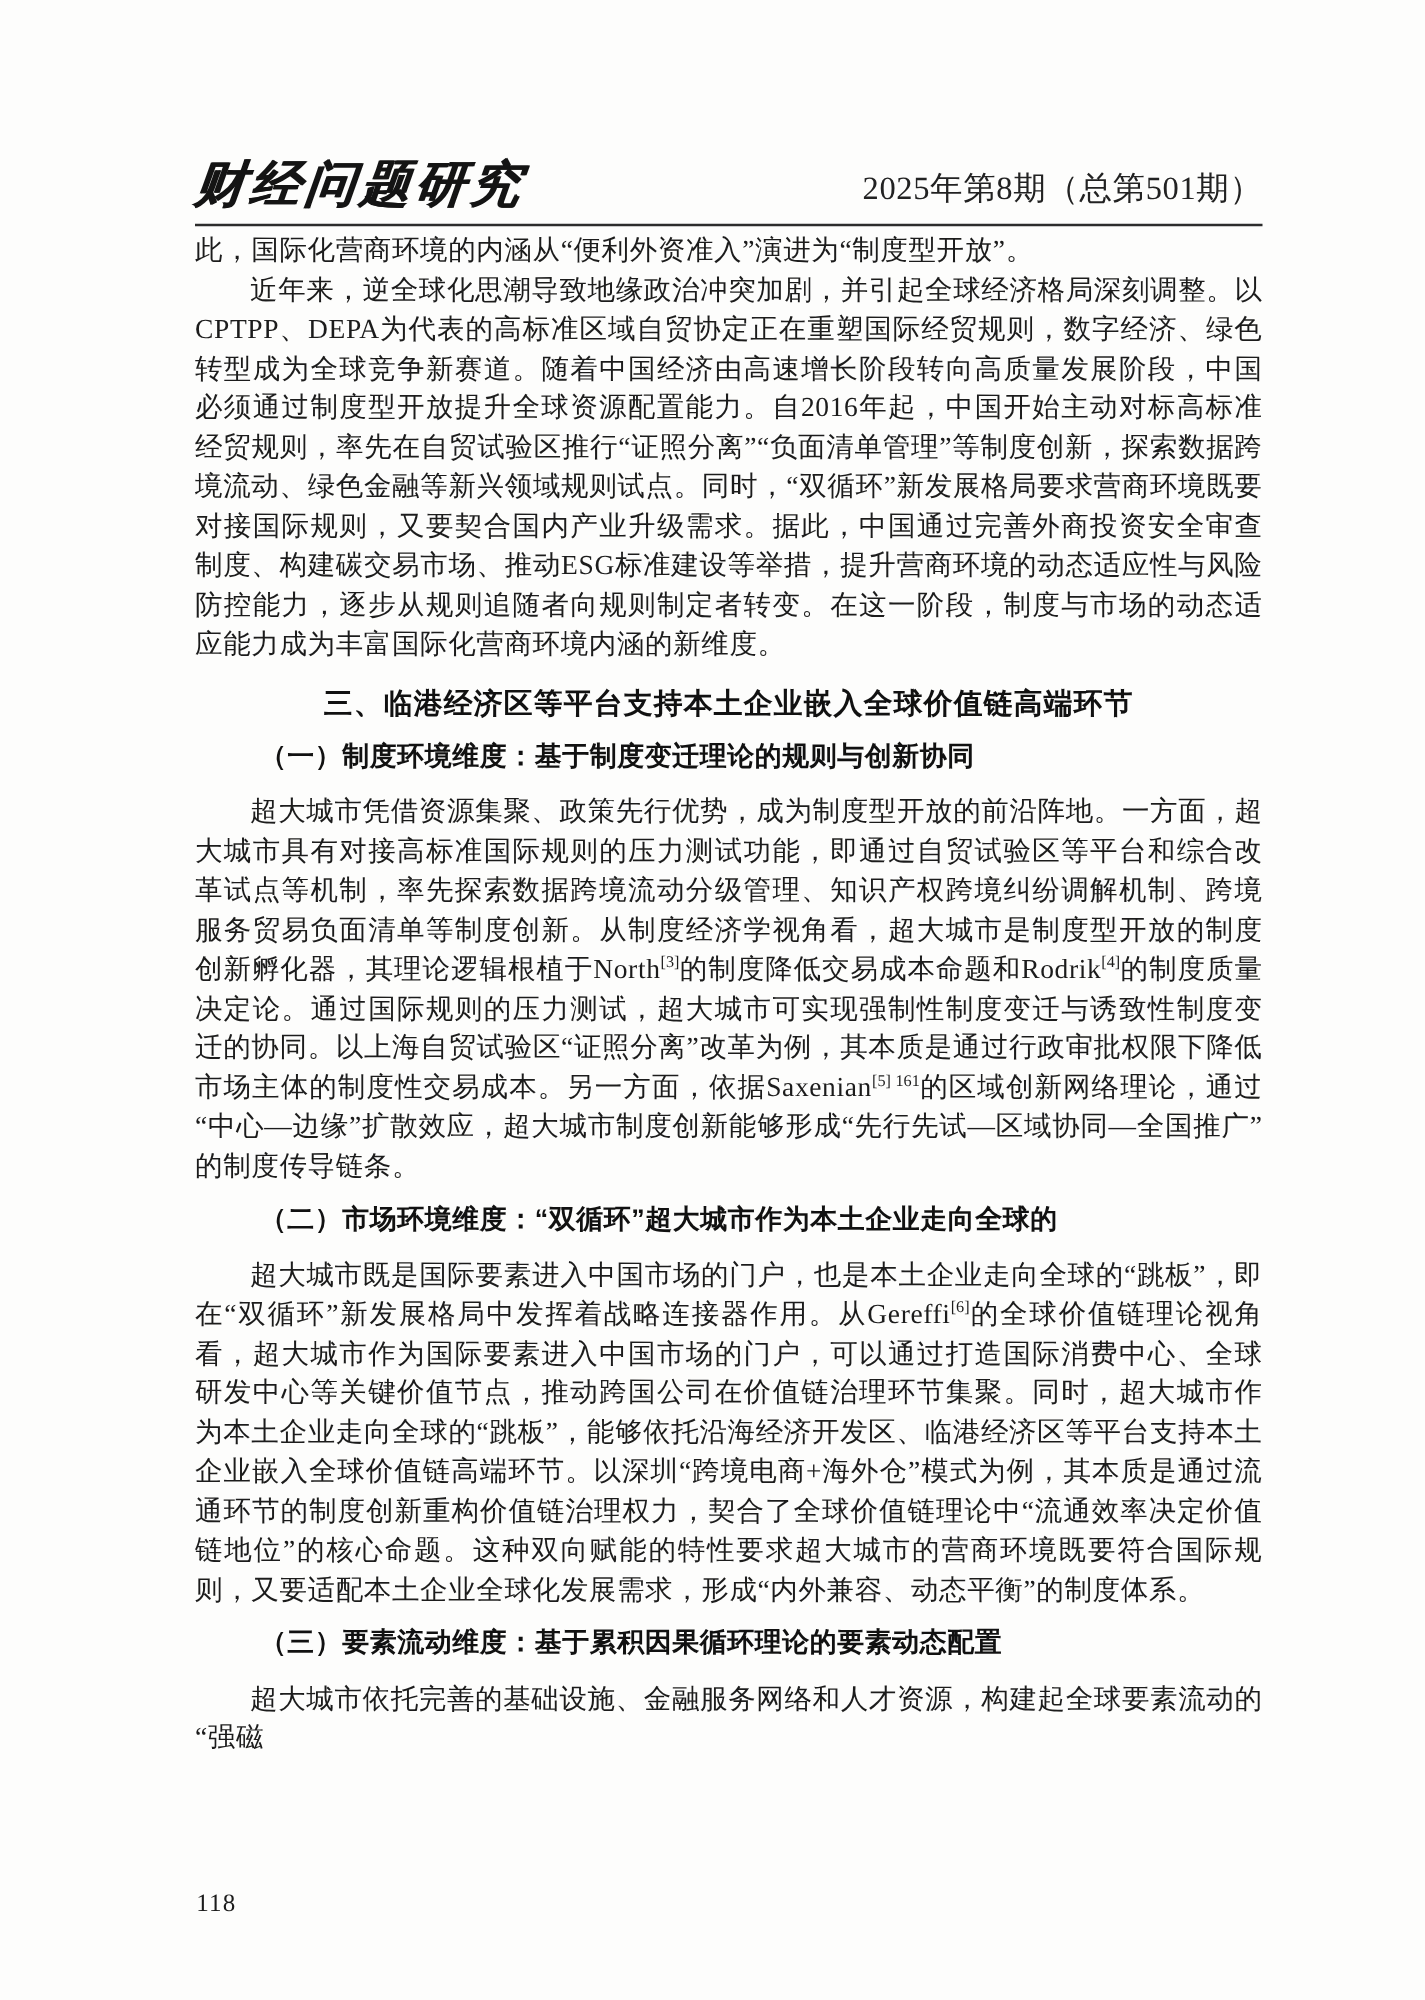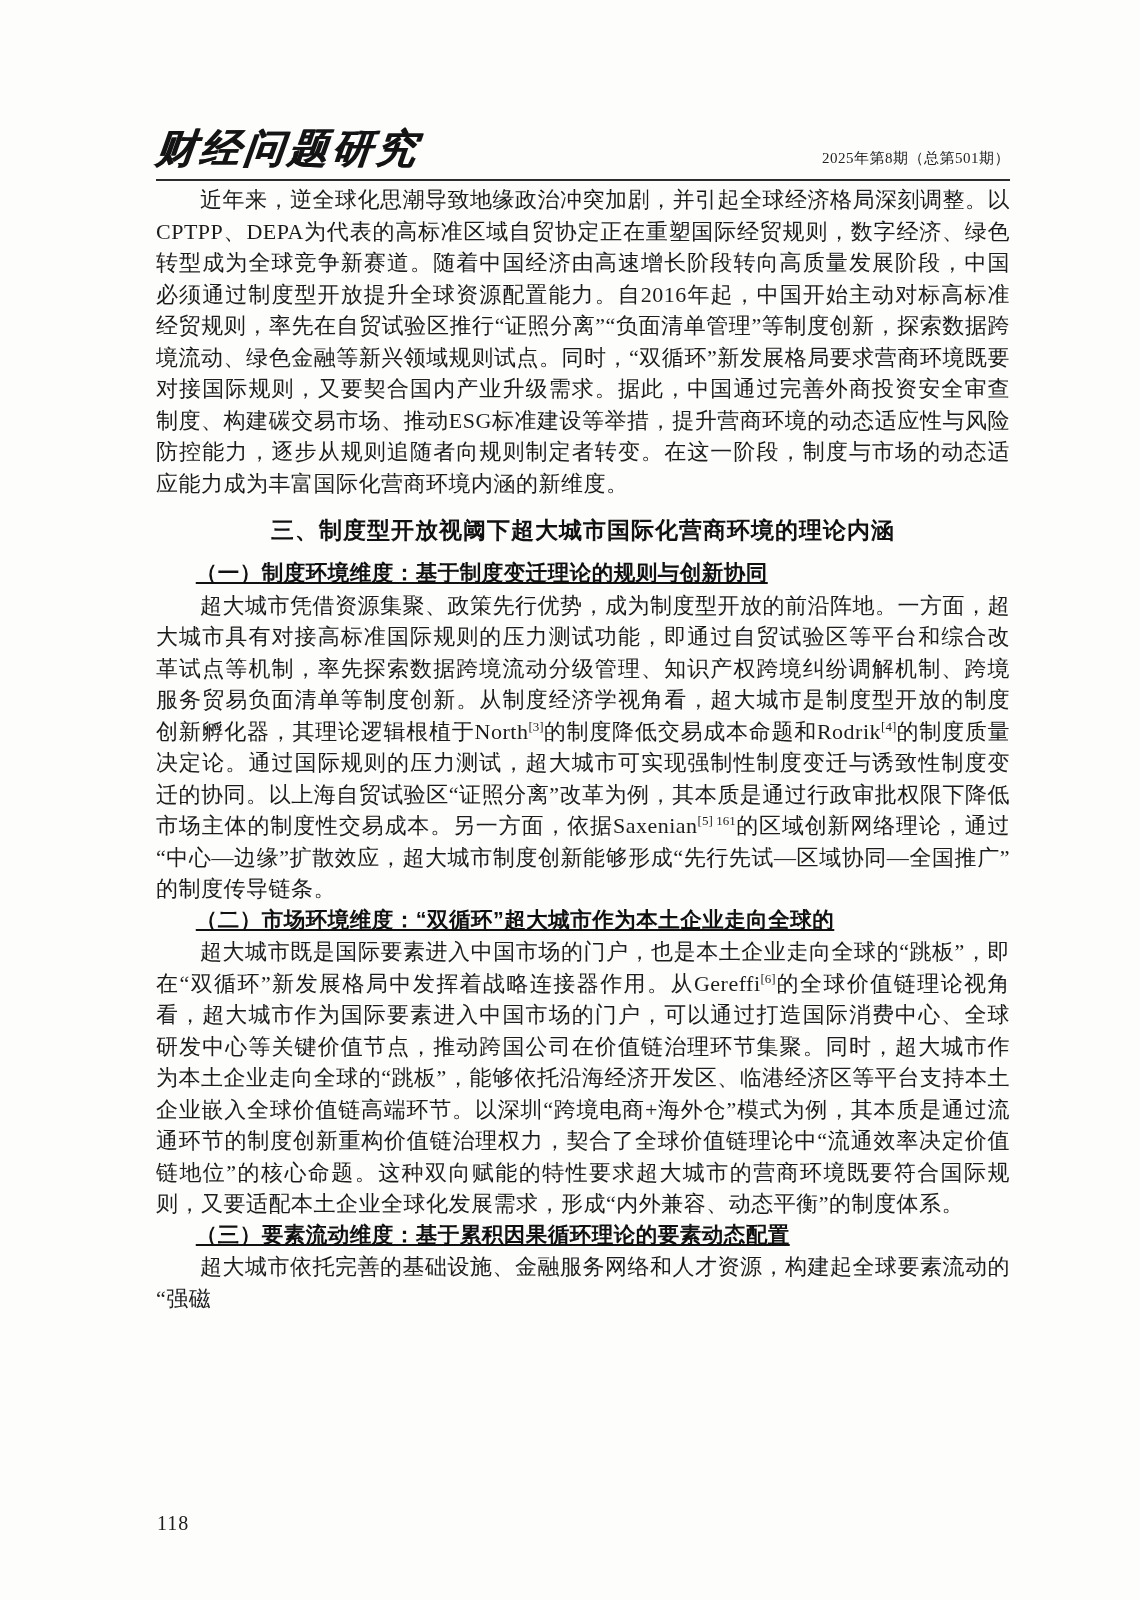--- a/index.html
+++ b/index.html
@@ -29,21 +29,21 @@
     font-weight: 900;
     font-style: italic;
     font-size: 40px;
     line-height: 1.1;
     letter-spacing: 4px;
     transform: skewX(-6deg);
     color: #141414;
     text-shadow: 1px 0 0 #141414;
   }
   .issue-info {
-    font-size: 15px;
+    font-size: 26px;
     color: #222;
     padding-bottom: 2px;
     letter-spacing: 0.5px;
   }
   .header-divider {
     border: none;
     border-top: 2px solid #2c2c2c;
     margin: 9px 0 0 0;
   }
   .article-body {
@@ -68,26 +68,25 @@
     text-indent: 0;
     margin: 15px 0 12px 0;
     line-height: 32px;
     letter-spacing: 1px;
     color: #111;
   }
   .sub-heading {
     font-family: "Liberation Sans", sans-serif;
     font-weight: 700;
     font-size: 21.5px;
-    margin: 0;
+    margin: 12px;
     text-indent: 1.85em;
     line-height: 31.5px;
     letter-spacing: 0.5px;
     color: #111;
-    text-decoration: underline;
   }
   sup.cite {
     font-size: 13px;
     line-height: 0;
     vertical-align: super;
     letter-spacing: 0;
   }
   .page-number {
     position: absolute;
     left: 157px;
@@ -103,22 +102,23 @@
 <div class="page">
 
   <div class="page-header">
     <div class="journal-logo">财经问题研究</div>
     <div class="issue-info">2025年第8期（总第501期）</div>
   </div>
 
   <hr class="header-divider">
 
   <div class="article-body">
+      <p class="para noindent">此，国际化营商环境的内涵从“便利外资准入”演进为“制度型开放”。</p>
       <p class="para">近年来，逆全球化思潮导致地缘政治冲突加剧，并引起全球经济格局深刻调整。以CPTPP、DEPA为代表的高标准区域自贸协定正在重塑国际经贸规则，数字经济、绿色转型成为全球竞争新赛道。随着中国经济由高速增长阶段转向高质量发展阶段，中国必须通过制度型开放提升全球资源配置能力。自2016年起，中国开始主动对标高标准经贸规则，率先在自贸试验区推行“证照分离”“负面清单管理”等制度创新，探索数据跨境流动、绿色金融等新兴领域规则试点。同时，“双循环”新发展格局要求营商环境既要对接国际规则，又要契合国内产业升级需求。据此，中国通过完善外商投资安全审查制度、构建碳交易市场、推动ESG标准建设等举措，提升营商环境的动态适应性与风险防控能力，逐步从规则追随者向规则制定者转变。在这一阶段，制度与市场的动态适应能力成为丰富国际化营商环境内涵的新维度。</p>
-      <h2 class="sec-heading">三、制度型开放视阈下超大城市国际化营商环境的理论内涵</h2>
+      <h2 class="sec-heading">三、临港经济区等平台支持本土企业嵌入全球价值链高端环节</h2>
       <h3 class="sub-heading">（一）制度环境维度：基于制度变迁理论的规则与创新协同</h3>
       <p class="para">超大城市凭借资源集聚、政策先行优势，成为制度型开放的前沿阵地。一方面，超大城市具有对接高标准国际规则的压力测试功能，即通过自贸试验区等平台和综合改革试点等机制，率先探索数据跨境流动分级管理、知识产权跨境纠纷调解机制、跨境服务贸易负面清单等制度创新。从制度经济学视角看，超大城市是制度型开放的制度创新孵化器，其理论逻辑根植于North<sup class="cite">[3]</sup>的制度降低交易成本命题和Rodrik<sup class="cite">[4]</sup>的制度质量决定论。通过国际规则的压力测试，超大城市可实现强制性制度变迁与诱致性制度变迁的协同。以上海自贸试验区“证照分离”改革为例，其本质是通过行政审批权限下降低市场主体的制度性交易成本。另一方面，依据Saxenian<sup class="cite">[5] 161</sup>的区域创新网络理论，通过“中心—边缘”扩散效应，超大城市制度创新能够形成“先行先试—区域协同—全国推广”的制度传导链条。</p>
       <h3 class="sub-heading">（二）市场环境维度：“双循环”超大城市作为本土企业走向全球的</h3>
       <p class="para">超大城市既是国际要素进入中国市场的门户，也是本土企业走向全球的“跳板”，即在“双循环”新发展格局中发挥着战略连接器作用。从Gereffi<sup class="cite">[6]</sup>的全球价值链理论视角看，超大城市作为国际要素进入中国市场的门户，可以通过打造国际消费中心、全球研发中心等关键价值节点，推动跨国公司在价值链治理环节集聚。同时，超大城市作为本土企业走向全球的“跳板”，能够依托沿海经济开发区、临港经济区等平台支持本土企业嵌入全球价值链高端环节。以深圳“跨境电商+海外仓”模式为例，其本质是通过流通环节的制度创新重构价值链治理权力，契合了全球价值链理论中“流通效率决定价值链地位”的核心命题。这种双向赋能的特性要求超大城市的营商环境既要符合国际规则，又要适配本土企业全球化发展需求，形成“内外兼容、动态平衡”的制度体系。</p>
       <h3 class="sub-heading">（三）要素流动维度：基于累积因果循环理论的要素动态配置</h3>
       <p class="para">超大城市依托完善的基础设施、金融服务网络和人才资源，构建起全球要素流动的“强磁</p>
     </div>
 
   <div class="page-number">118</div>
 

